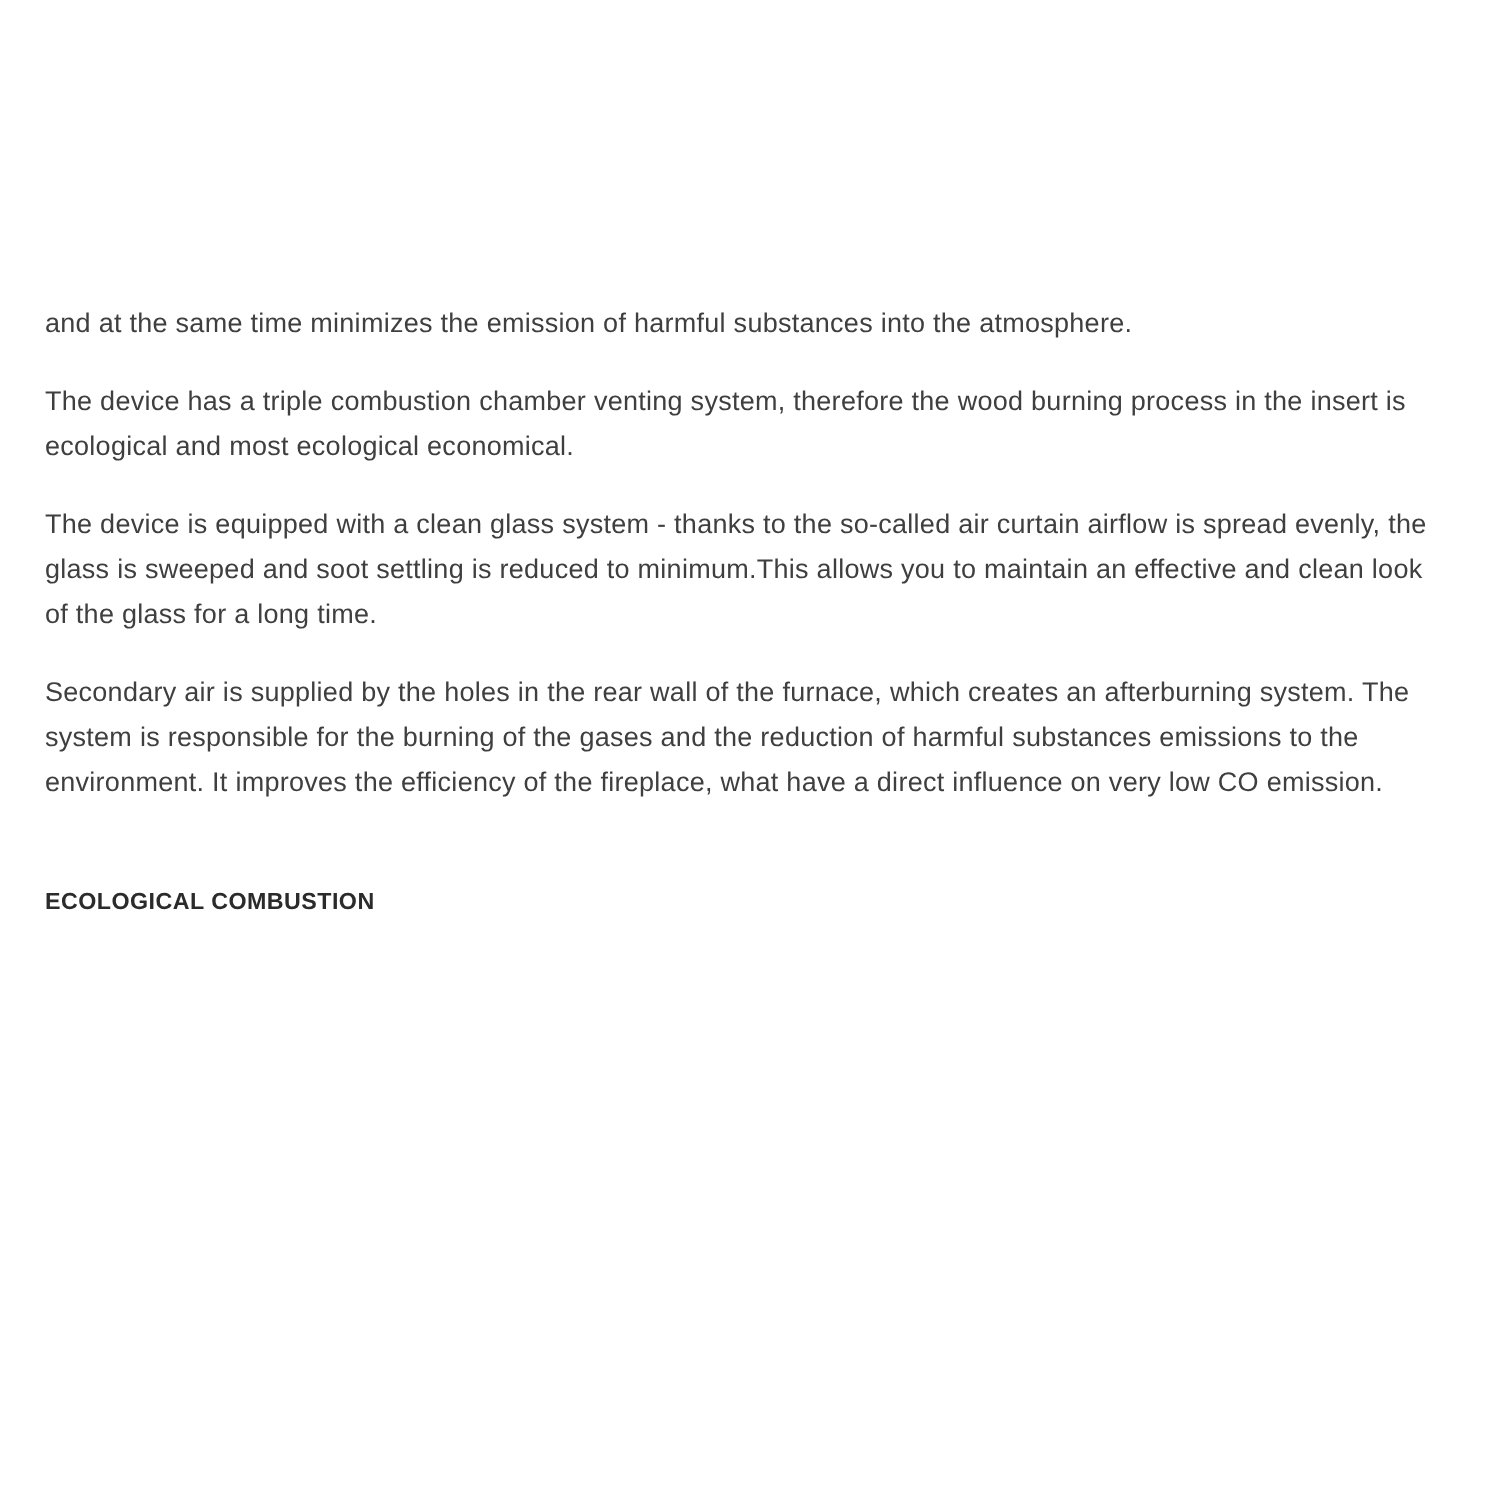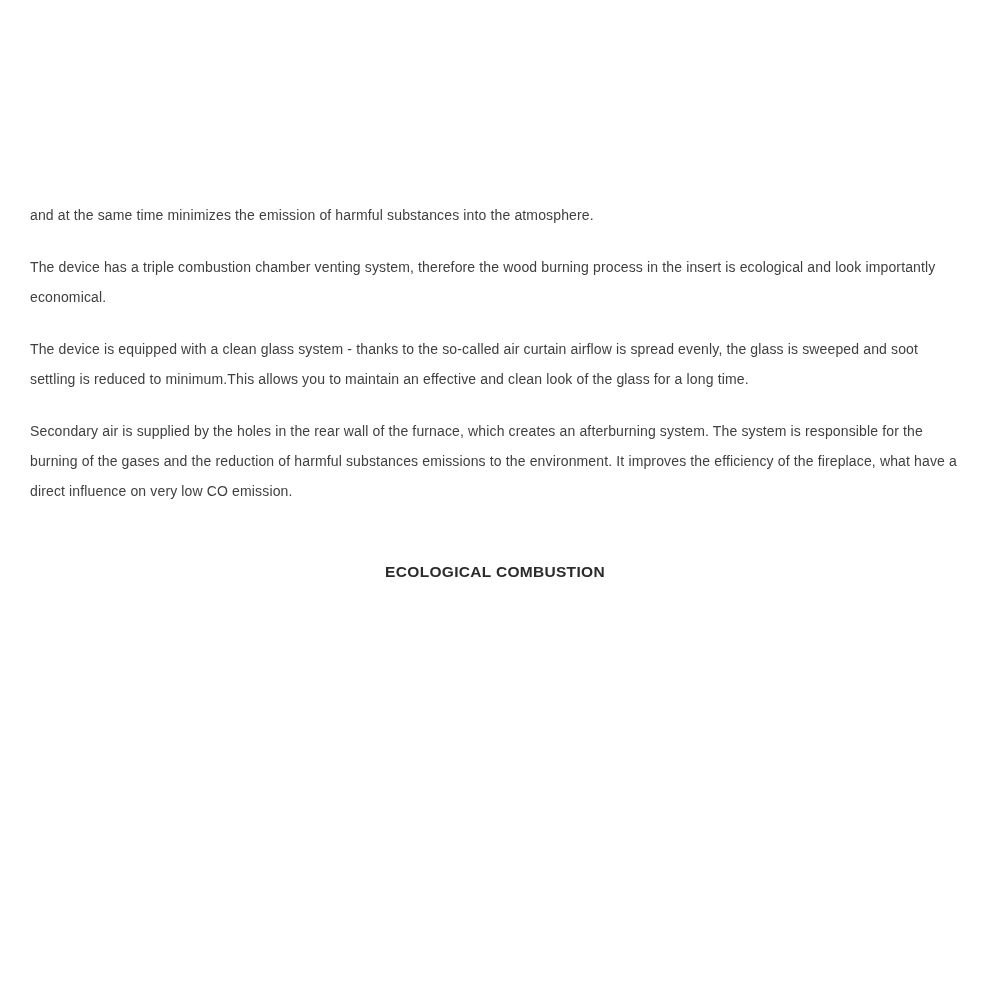--- a/index.html
+++ b/index.html
@@ -19,46 +19,45 @@
     width: 1000px;
     height: 1000px;
     box-sizing: border-box;
     padding: 200px 30px 0 30px;
   }
   .doc-body {
     width: 930px;
   }
   p.para {
     margin: 0 0 22px 0;
-    font-size: 14px;
+    font-size: 18px;
     line-height: 30px;
     color: #3f3f3f;
     font-weight: 400;
     letter-spacing: 0.01em;
   }
   p.para:last-child {
     margin-bottom: 0;
   }
   h2.section-heading {
     margin: 54px 0 18px 0;
     font-size: 15.5px;
     line-height: 24px;
     font-weight: 700;
     color: #2b2b2b;
     letter-spacing: 0.02em;
-    text-align: center;
   }
 </style>
 </head>
 <body>
 
 <div class="page">
   <div class="doc-body">
 
     <p class="para">and at the same time minimizes the emission of harmful substances into the atmosphere.</p>
-    <p class="para">The device has a triple combustion chamber venting system, therefore the wood burning process in the insert is ecological and look importantly economical.</p>
+    <p class="para">The device has a triple combustion chamber venting system, therefore the wood burning process in the insert is ecological and most ecological economical.</p>
     <p class="para">The device is equipped with a clean glass system - thanks to the so-called air curtain airflow is spread evenly, the glass is sweeped and soot settling is reduced to minimum.This allows you to maintain an effective and clean look of the glass for a long time.</p>
     <p class="para">Secondary air is supplied by the holes in the rear wall of the furnace, which creates an afterburning system. The system is responsible for the burning of the gases and the reduction of harmful substances emissions to the environment. It improves the efficiency of the fireplace, what have a direct influence on very low CO emission.</p>
 
     <h2 class="section-heading">ECOLOGICAL COMBUSTION</h2>
 
   </div>
 </div>
 
 </body></html>

